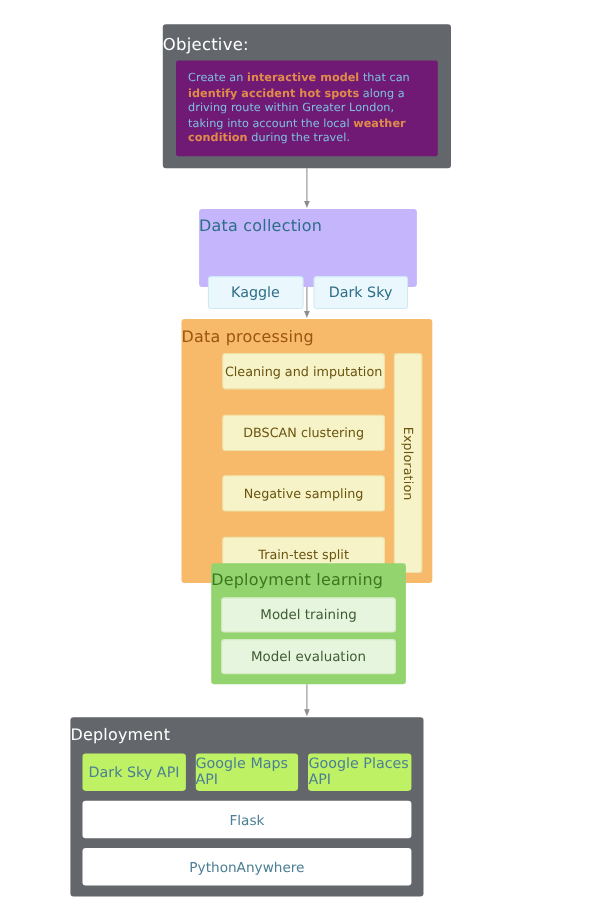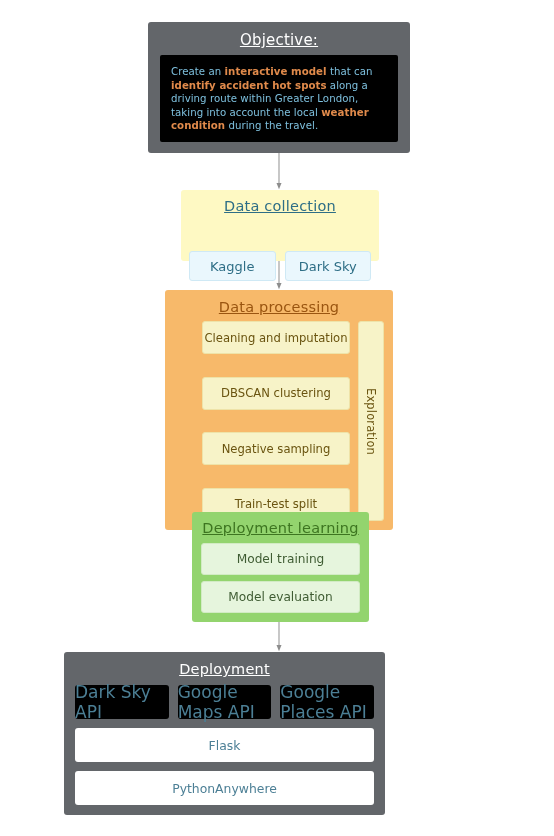--- a/index.html
+++ b/index.html
@@ -20,25 +20,23 @@
     inset: 0;
   }
 
   
   .node {
     position: absolute;
     box-sizing: border-box;
     border-radius: 3px;
   }
   .node-title {
-    text-align: center;
     font-size: 14.5px;
     letter-spacing: .2px;
     line-height: 1;
-    text-decoration: underline;
   }
 
   
   #objective {
     left: 148px;
     top: 22px;
     width: 262px;
     height: 131px;
     background: #63666a;
   }
@@ -46,21 +44,21 @@
     color: #ffffff;
     padding-top: 11px;
     font-size: 15px;
   }
   #objective-card {
     position: absolute;
     left: 12px;
     top: 33px;
     right: 12px;
     bottom: 11px;
-    background: #000000;
+    background: #701a75;
     border-radius: 2px;
     box-sizing: border-box;
     padding: 10px 11px 8px 11px;
   }
   #objective-text {
     font-size: 10.2px;
     line-height: 13.6px;
     color: #7ec0de;
     text-align: left;
     letter-spacing: .05px;
@@ -69,21 +67,21 @@
     color: #e08a4b;
     font-weight: bold;
   }
 
   
   #data-collection {
     left: 181px;
     top: 190px;
     width: 198px;
     height: 71px;
-    background: #fef9c3;
+    background: #c4b5fd;
   }
   #data-collection .node-title {
     color: #2e6e86;
     padding-top: 9px;
   }
   #dc-row {
     position: absolute;
     left: 8px;
     right: 8px;
     top: 32px;
@@ -221,26 +219,26 @@
     flex-direction: column;
     gap: 9px;
   }
   #dep-api-row {
     display: flex;
     gap: 9px;
     height: 34px;
   }
   .dep-api {
     flex: 1;
-    background: #000000;
-    border-radius: 3px;
-    display: flex;
-    align-items: center;
-    justify-content: center;
-    font-size: 17px;
+    background: #bef264;
+    border-radius: 3px;
+    display: flex;
+    align-items: center;
+    justify-content: center;
+    font-size: 13px;
     color: #4c7f95;
     box-sizing: border-box;
   }
   .dep-wide {
     height: 34px;
     background: #ffffff;
     border-radius: 3px;
     display: flex;
     align-items: center;
     justify-content: center;

